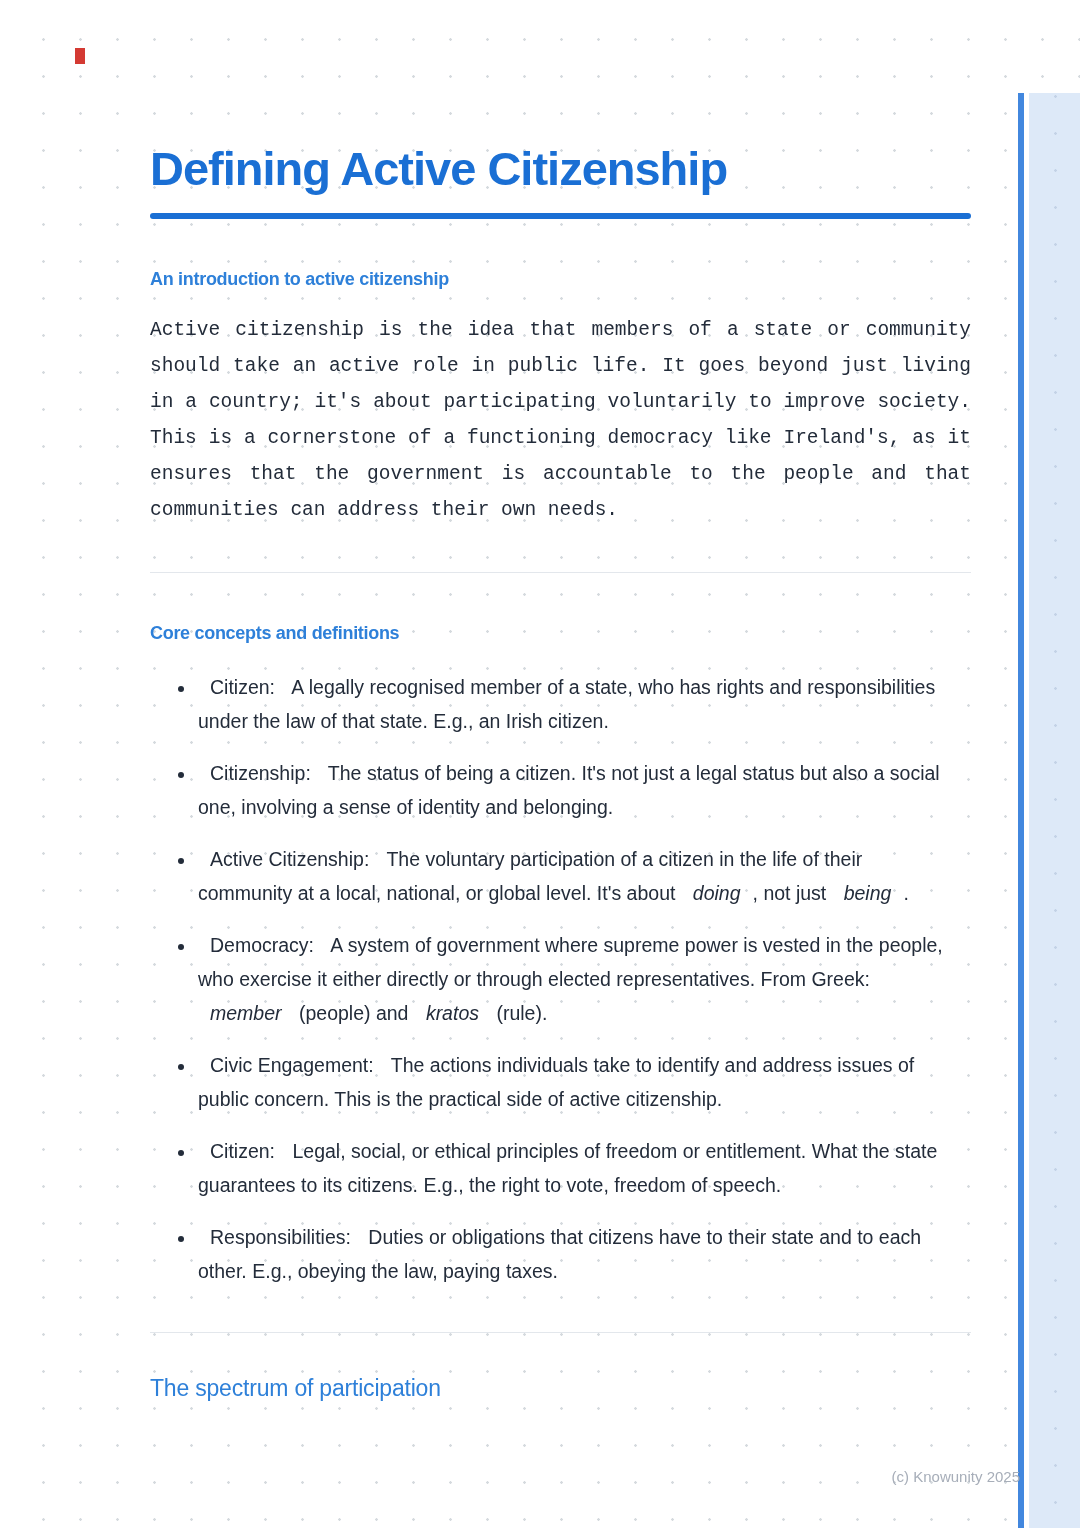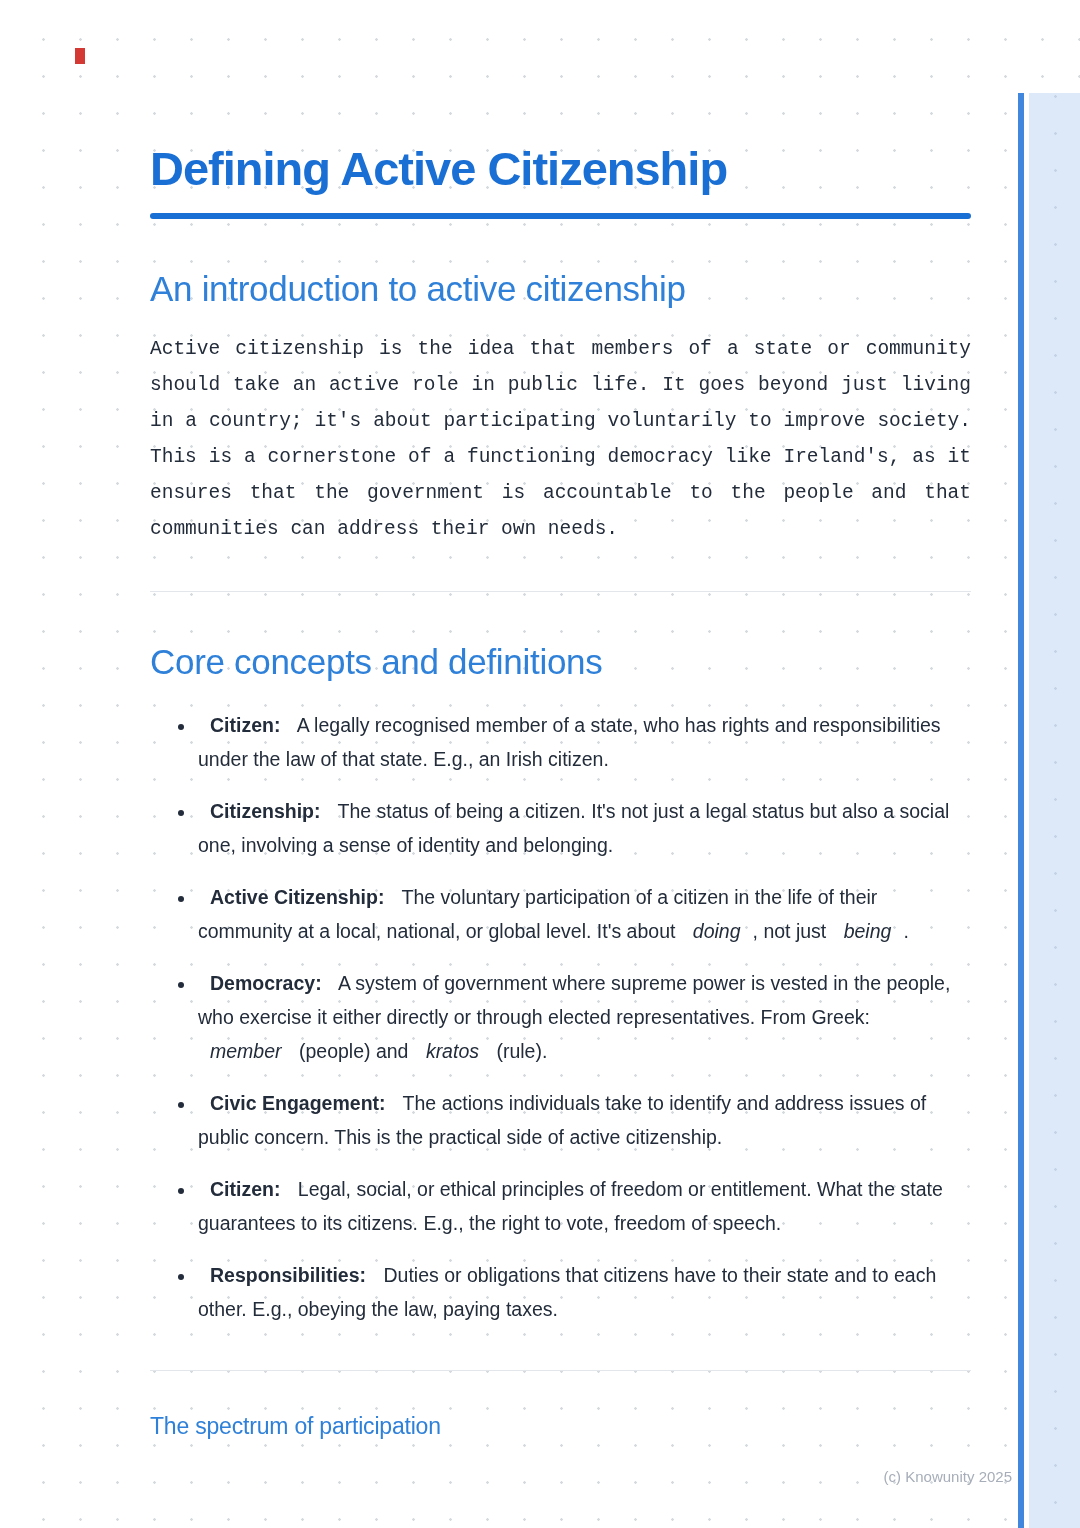--- a/index.html
+++ b/index.html
@@ -64,22 +64,22 @@
     line-height:1.1;
   }
   .title-rule{
     margin-top:18px;
     height:6px;
     background:var(--accent-blue);
     border-radius:3px;
   }
   h2{
     margin-top:50px;
-    font-size:35px;
-    font-weight:400;
+    font-size:18px;
+    font-weight:700;
     color:var(--heading-blue);
     letter-spacing:-0.3px;
   }
   h3{
     margin-top:42px;
     font-size:23px;
     font-weight:400;
     color:var(--heading-blue);
     letter-spacing:-0.2px;
   }
@@ -106,25 +106,25 @@
     font-size:19.5px;
     line-height:34px;
     color:var(--body-text);
     margin-bottom:18px;
     padding-left:2px;
   }
   ul.def-list li::marker{
     color:var(--body-text);
     font-size:19px;
   }
-  ul.def-list strong{font-weight:700;}
+  ul.def-list strong{font-weight:400;}
   ul.def-list em{}
   .footer{
     position:absolute;
-    right:68px;
+    right:60px;
     bottom:43px;
     font-size:15px;
     color:var(--footer-gray);
   }
 </style>
 </head>
 <body>
 
 <div class="page">
   <div class="corner-mark"></div>

